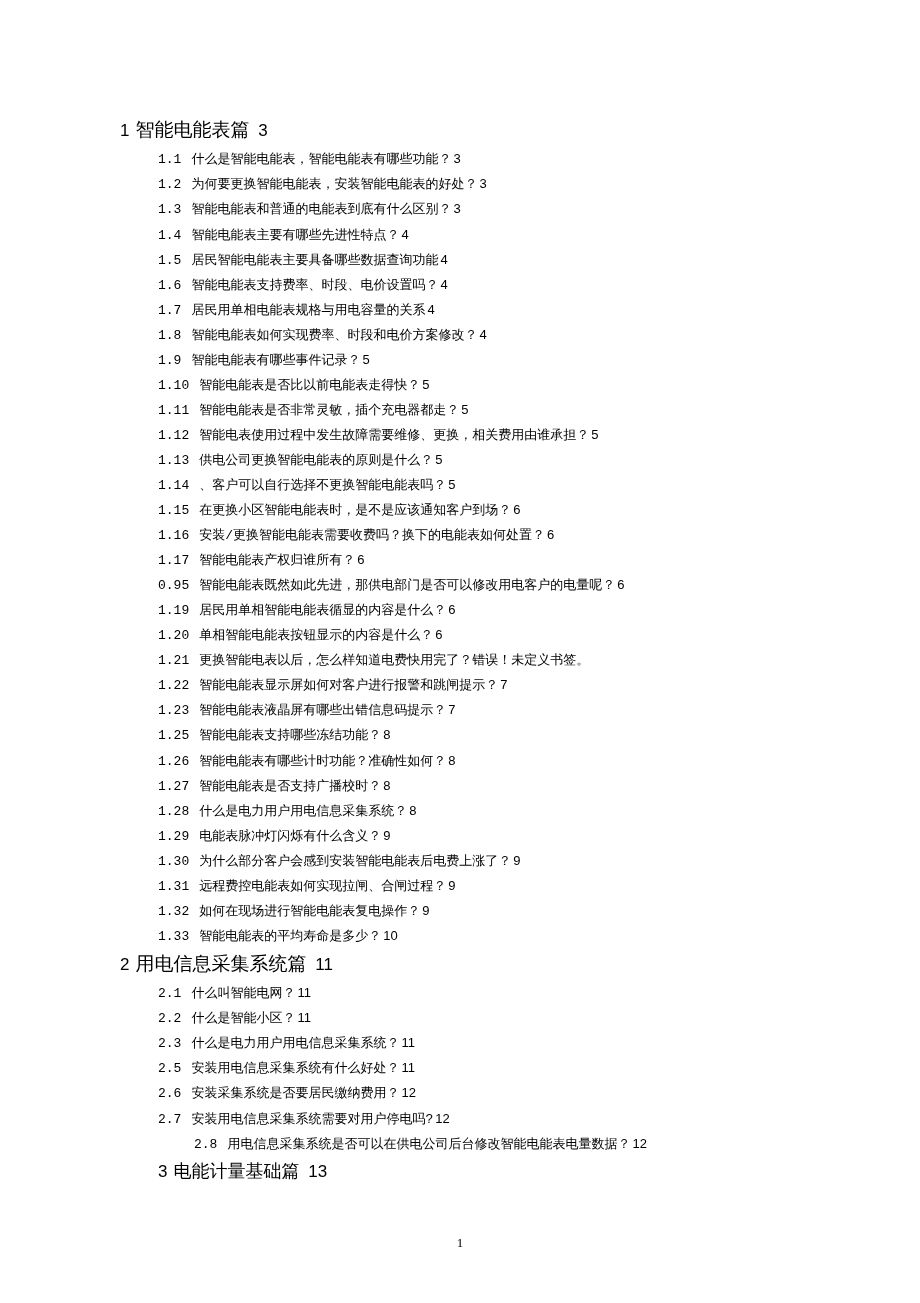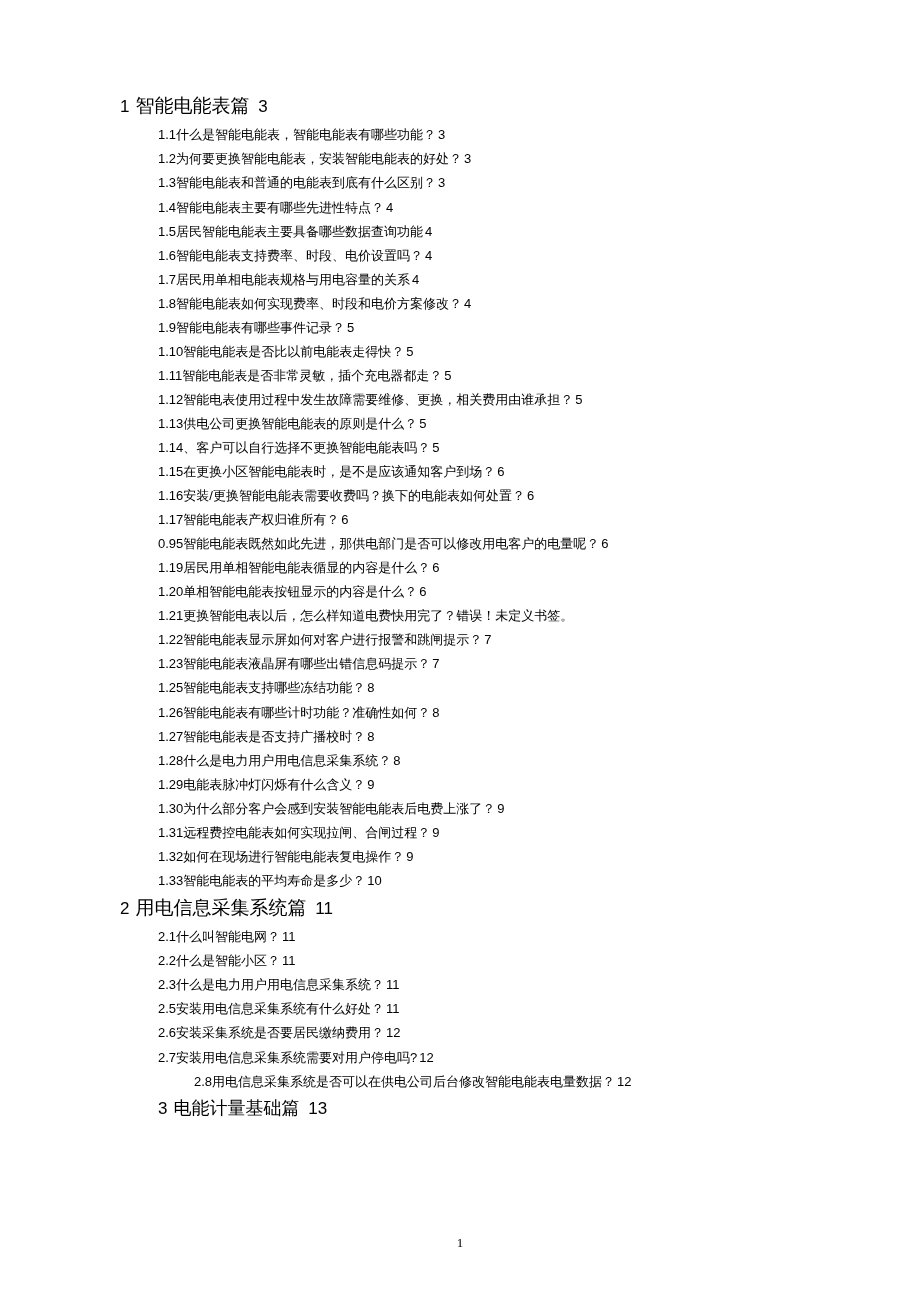--- a/index.html
+++ b/index.html
@@ -5,21 +5,21 @@
     * { margin: 0; padding: 0; box-sizing: border-box; }
     body {
       width: 920px;
       height: 1303px;
       background: #fff;
       font-family: "SimSun", "宋体", serif;
       color: #000;
       position: relative;
     }
     .page {
-      padding: 91px 120px 60px 120px;
+      padding: 115px 120px 60px 120px;
     }
     .section-title {
       font-size: 19px;
       font-weight: normal;
       line-height: 1.6;
       margin-bottom: 2px;
     }
     .section-title .num {
       font-family: Arial, sans-serif;
       font-size: 17px;
@@ -30,26 +30,27 @@
       font-size: 17px;
       margin-left: 4px;
     }
     .toc-item {
       font-size: 13px;
       line-height: 1.85;
       padding-left: 38px;
       font-family: Arial, sans-serif;
     }
     .toc-item .num {
-      font-family: Liberation Sans, sans-serif;
+      font-family: Liberation Mono, monospace;
       font-size: 13px;
     }
     .toc-item .label {
-      font-family: Liberation Sans, sans-serif;
+      font-family: Liberation Mono, monospace;
       font-size: 13px;
+      margin-left: 10px;
     }
     .toc-item .page-ref {
       font-family: Arial, sans-serif;
       font-size: 13px;
       margin-left: 2px;
     }
     .toc-item.indent {
       padding-left: 74px;
     }
     .section-title.indent2 {

